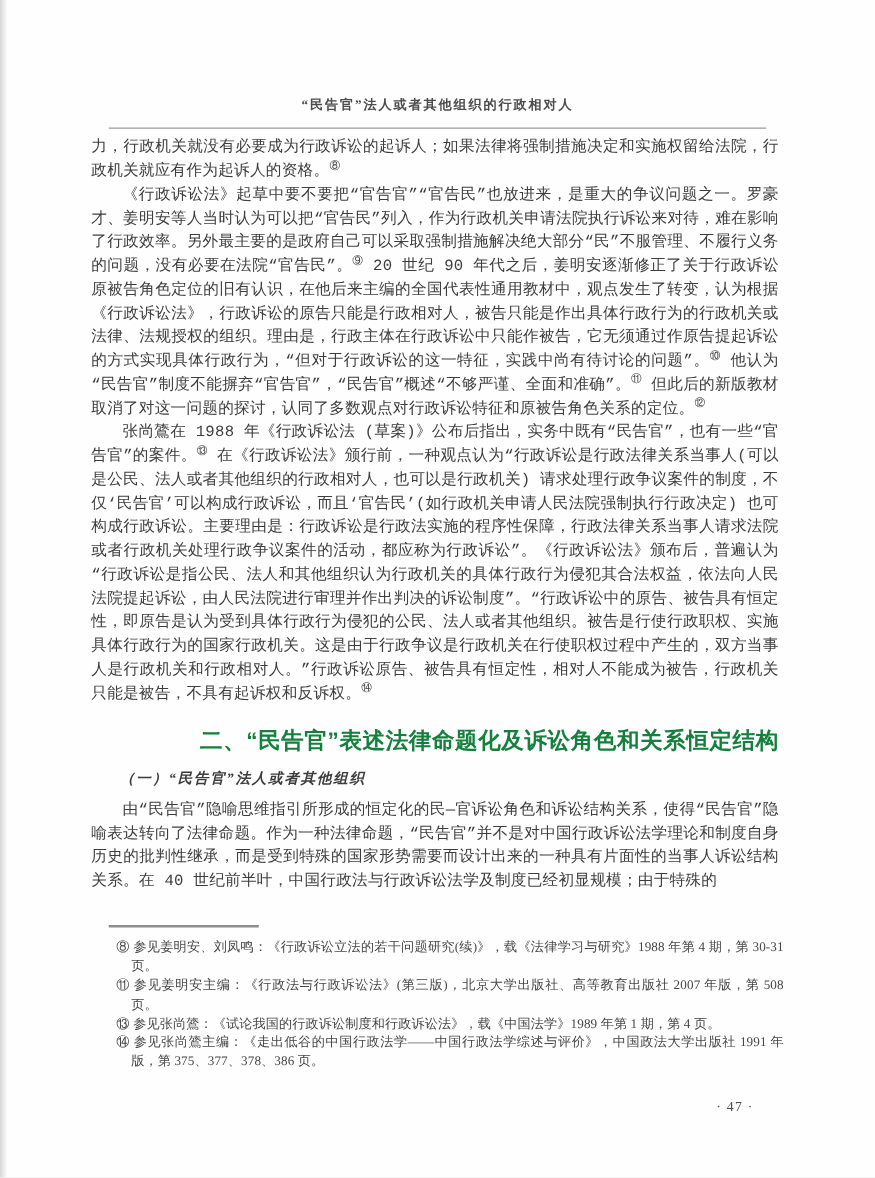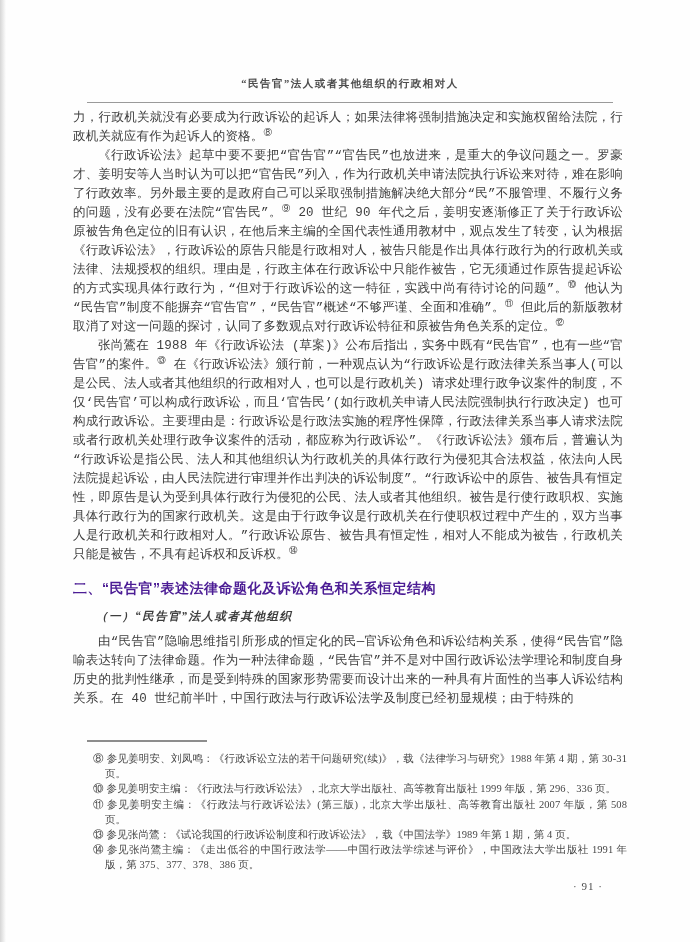--- a/index.html
+++ b/index.html
@@ -35,25 +35,25 @@
     text-align:justify;
     letter-spacing:0.2px;
     font-family:Liberation Mono, monospace;
   }
   .para.indent{text-indent:2em;}
   sup.fnref{
     font-size:8.5px;line-height:0;vertical-align:super;letter-spacing:0;
   }
   .section-heading{
     margin:15px 0 11px;
-    text-align:left;
+    text-align:right;
     font-family:"Liberation Sans","DejaVu Sans",sans-serif;
     font-weight:bold;
-    font-size:14px;letter-spacing:0.5px;
-    color:#4c1d95;
+    font-size:18px;letter-spacing:0.5px;
+    color:#15803d;
   }
   .subsection-heading{
     margin:0 0 9px;
     font-size:11.5px;font-style:italic;letter-spacing:1.5px;
     text-indent:2em;
     color:#3d3d3d;
   }
   .footnote-separator{
     position:absolute;top:740px;left:87px;width:120px;height:0;
     border-top:2px solid #8d8d8d;
@@ -96,20 +96,19 @@
 
     <div>
         <p class="para indent">由“民告官”隐喻思维指引所形成的恒定化的民—官诉讼角色和诉讼结构关系，使得“民告官”隐喻表达转向了法律命题。作为一种法律命题，“民告官”并不是对中国行政诉讼法学理论和制度自身历史的批判性继承，而是受到特殊的国家形势需要而设计出来的一种具有片面性的当事人诉讼结构关系。在 40 世纪前半叶，中国行政法与行政诉讼法学及制度已经初显规模；由于特殊的</p>
       </div>
   </div>
 
   <div class="footnote-separator"></div>
 
   <div class="footnotes">
       <div class="footnote"><span class="fn-marker">⑧</span>参见姜明安、刘凤鸣：《行政诉讼立法的若干问题研究(续)》，载《法律学习与研究》1988 年第 4 期，第 30-31 页。</div>
-      <div class="footnote"><span class="fn-marker">⑩</span>参见姜明安主编：《行政法与行政诉讼法》，北京大学出版社、高等教育出版社 1999 年版，第 296、336 页。</div>
       <div class="footnote"><span class="fn-marker">⑪</span>参见姜明安主编：《行政法与行政诉讼法》(第三版)，北京大学出版社、高等教育出版社 2007 年版，第 508 页。</div>
       <div class="footnote"><span class="fn-marker">⑬</span>参见张尚鷟：《试论我国的行政诉讼制度和行政诉讼法》，载《中国法学》1989 年第 1 期，第 4 页。</div>
       <div class="footnote"><span class="fn-marker">⑭</span>参见张尚鷟主编：《走出低谷的中国行政法学——中国行政法学综述与评价》，中国政法大学出版社 1991 年版，第 375、377、378、386 页。</div>
     </div>
 
-  <div class="page-number">· 91 ·</div>
+  <div class="page-number">· 47 ·</div>
 </div>
 
 </body></html>

